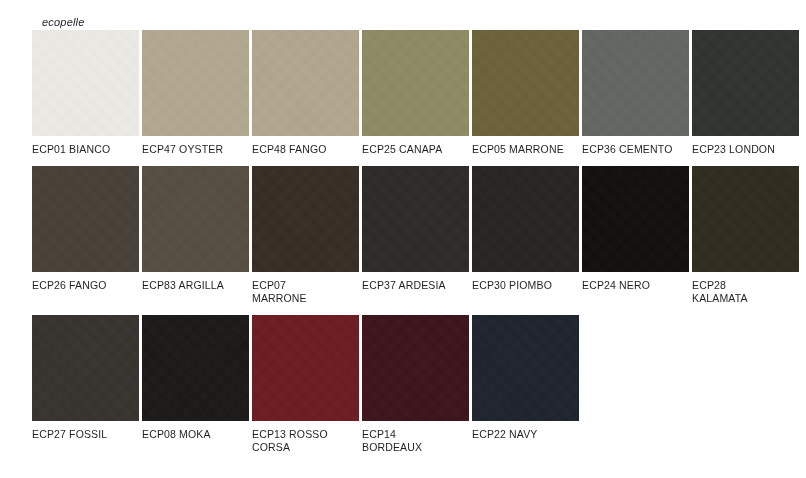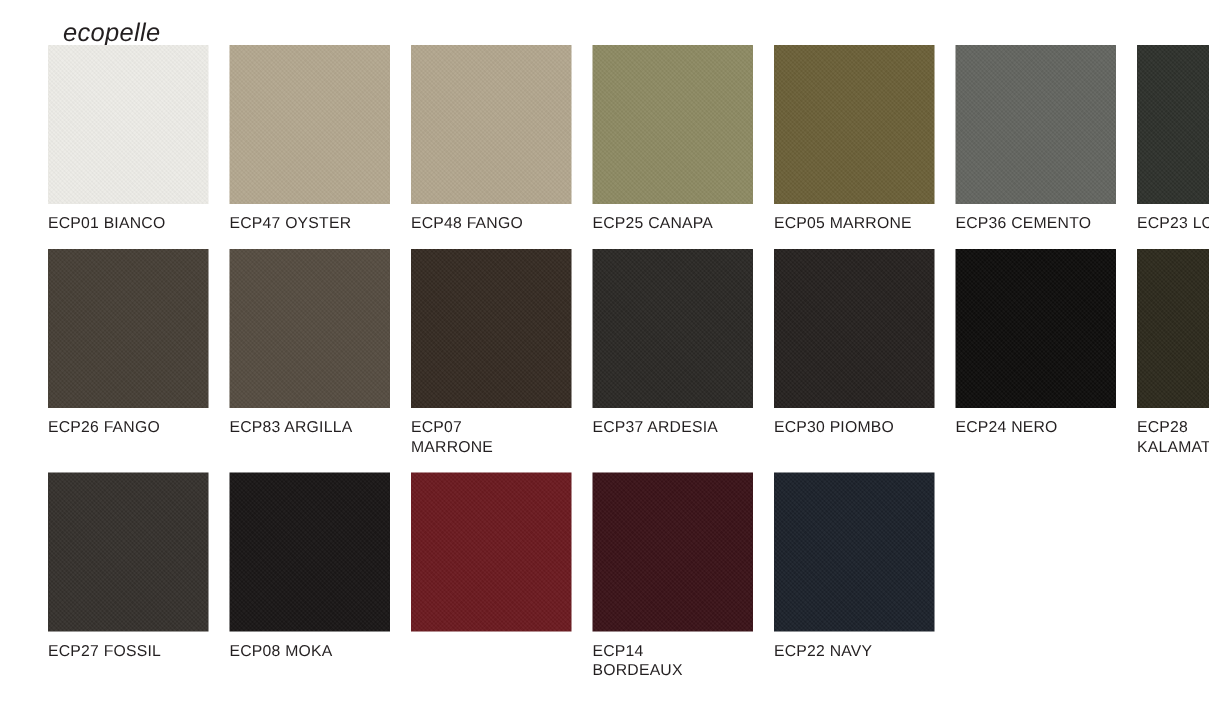--- a/index.html
+++ b/index.html
@@ -18,37 +18,37 @@
   #board {
     position: absolute;
     left: 0; top: 0;
     width: 806px;
     height: 478px;
   }
   .category-title {
     position: absolute;
     left: 42px;
     top: 13px;
-    font-size: 17px;
+    font-size: 11px;
     font-style: italic;
     font-weight: 400;
     letter-spacing: 0.2px;
     color: #231f20;
     line-height: 18px;
     white-space: nowrap;
   }
   .grid {
     position: absolute;
     left: 32px;
     top: 30px;
     width: 754px;
   }
   .row {
     display: flex;
-    gap: 14px;
+    gap: 3px;
     margin-bottom: 9px;
   }
   .swatch-cell {
     width: 107px;
     flex: 0 0 107px;
     display: flex;
     flex-direction: column;
   }
   .swatch-chip {
     width: 107px;
@@ -153,20 +153,22 @@
       <div class="swatch-cell">
         <span class="swatch-chip" style="background-color: rgb(53, 49, 45);"></span>
         <span class="swatch-label">ECP27 FOSSIL</span>
       </div>
       <div class="swatch-cell">
         <span class="swatch-chip" style="background-color: rgb(25, 22, 22);"></span>
         <span class="swatch-label">ECP08 MOKA</span>
       </div>
       <div class="swatch-cell">
         <span class="swatch-chip" style="background-color: rgb(107, 26, 32);"></span>
+        <span class="swatch-label">ECP13 ROSSO
+CORSA</span>
       </div>
       <div class="swatch-cell">
         <span class="swatch-chip" style="background-color: rgb(58, 18, 24);"></span>
         <span class="swatch-label">ECP14
 BORDEAUX</span>
       </div>
       <div class="swatch-cell">
         <span class="swatch-chip" style="background-color: rgb(28, 34, 43);"></span>
         <span class="swatch-label">ECP22 NAVY</span>
       </div>

